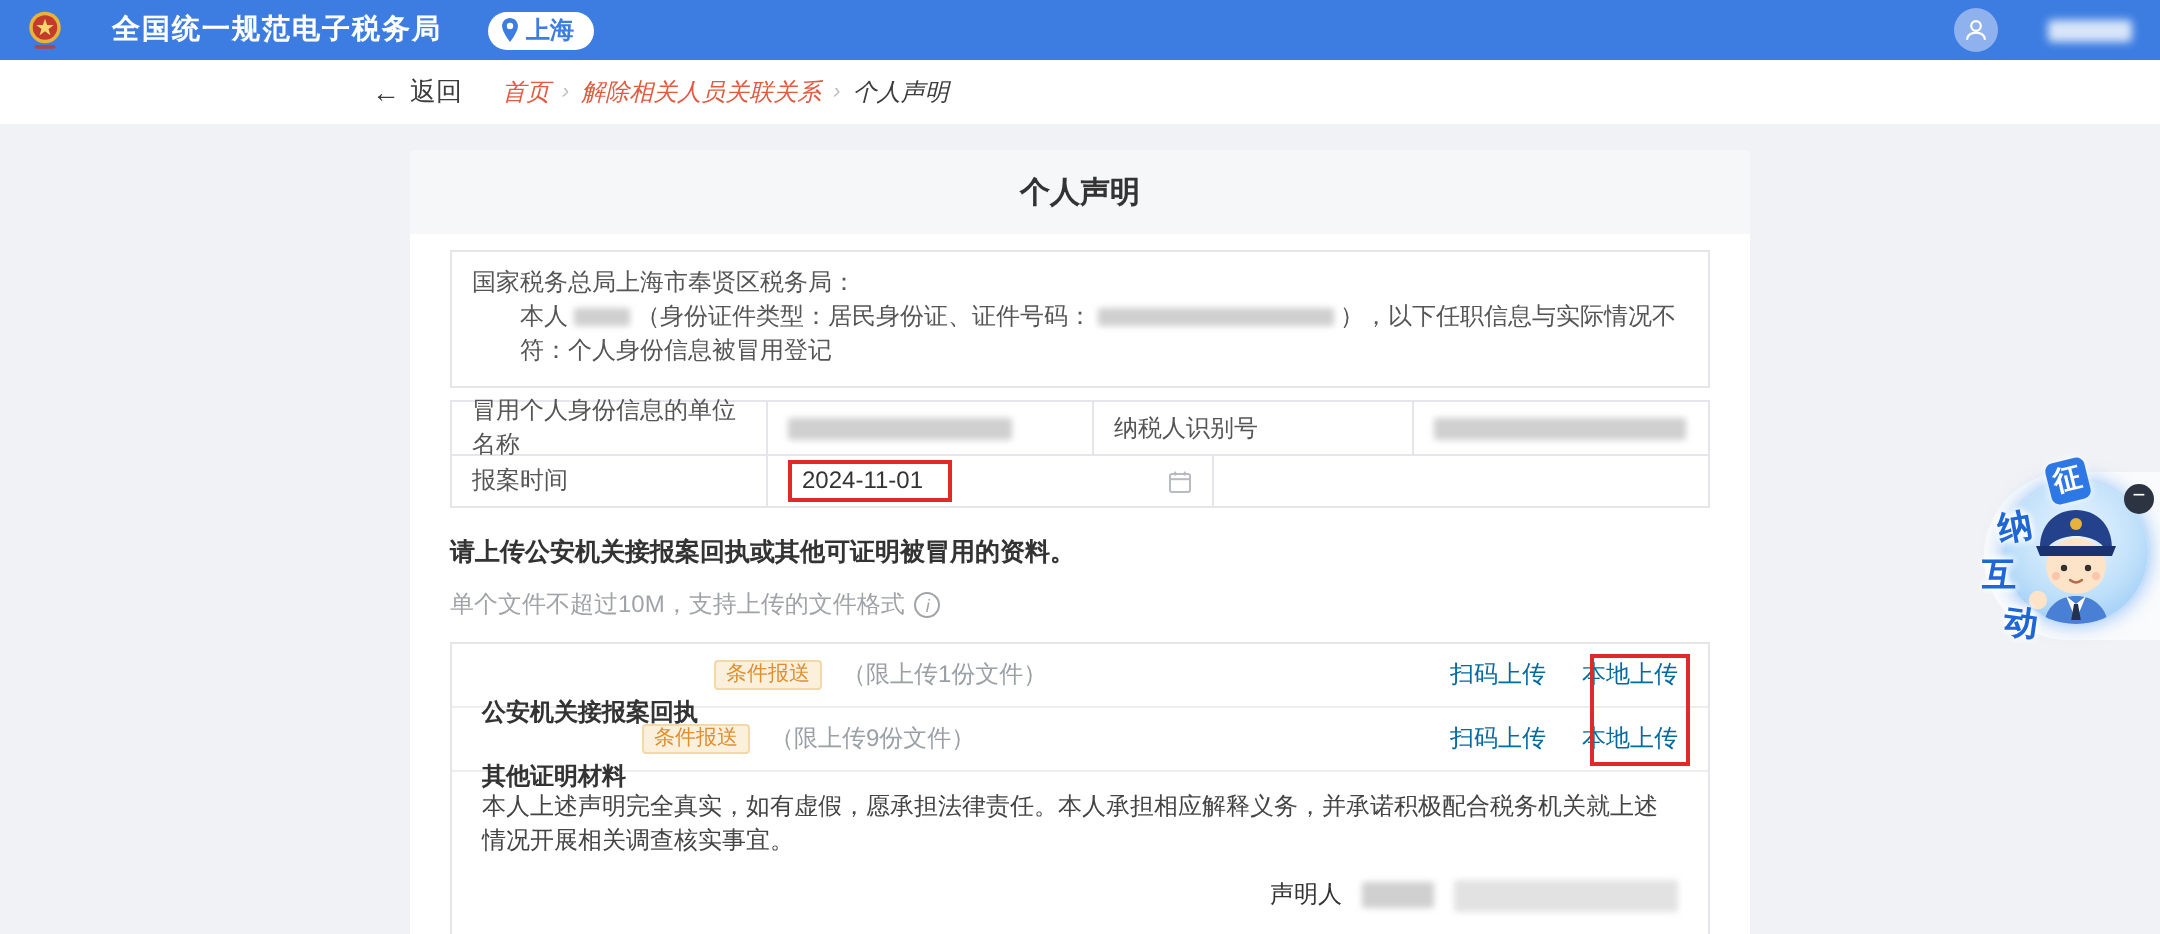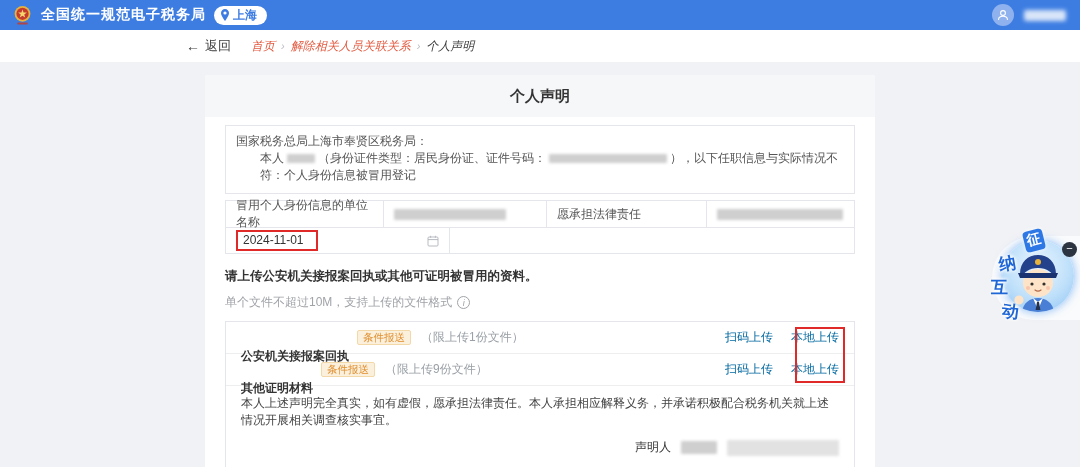--- a/index.html
+++ b/index.html
@@ -1,20 +1,20 @@
 <!DOCTYPE html>
 <html><head>
 <meta charset="utf-8">
 <style>
   * { margin:0; padding:0; box-sizing:border-box; }
   html,body { width:1080px; height:467px; overflow:hidden; }
   body { font-family:"Liberation Sans","DejaVu Sans",sans-serif; background:#F1F2F5; position:relative; }
 
   
-  .topbar { height:30px; background:#3D7DE2; display:flex; align-items:center; padding:0 14px 0 12px; gap:8px; }
+  .topbar { height:30px; background:#3D7DE2; display:flex; align-items:center; padding:0 14px 0 12px; gap:23px; }
   .logo { width:21px; height:21px; flex:0 0 auto; }
   .app-title { color:#fff; font-size:14px; font-weight:bold; letter-spacing:1px; white-space:nowrap; }
   .loc-pill { background:#ffffff; border-radius:10px; height:19px; padding:0 10px 0 6px; display:flex; align-items:center; gap:3px; color:#3D7DE2; font-size:12px; font-weight:bold; cursor:pointer; }
   .loc-pill svg { width:10px; height:12px; }
   .topbar-spacer { flex:1; }
   .avatar { width:22px; height:22px; border-radius:50%; background:#8FB2EE; display:flex; align-items:center; justify-content:center; cursor:pointer; }
   .avatar svg { width:14px; height:14px; }
   .user-blur { width:42px; height:11px; background:rgba(255,255,255,.8); border-radius:2px; filter:blur(2px); margin-left:2px; }
 
   
@@ -134,26 +134,27 @@
           <span>本人</span><span class="blur blur-name"></span><span>（身份证件类型：居民身份证、证件号码：</span><span class="blur blur-idno"></span><span>），以下任职信息与实际情况不符：个人身份信息被冒用登记</span>
         </div>
       </div>
 
       <div class="form-table">
         <div class="ft-row">
           <div class="ft-cell c-label1">冒用个人身份信息的单位名称</div>
           <div class="ft-cell c-value1">
               <span class="blur blur-unit"></span>
             </div>
-          <div class="ft-cell c-label2">愿承担法律责任</div>
+          <div class="ft-cell c-label2">纳税人识别号</div>
           <div class="ft-cell c-value2">
               <span class="blur blur-tin"></span>
             </div>
         </div>
         <div class="ft-row">
+          <div class="ft-cell c-label1">报案时间</div>
           <div class="ft-cell c-date">
             <span class="date-annotated">2024-11-01</span>
             <span class="cal-icon">
               <svg width="12" height="12" viewBox="0 0 12 12">
                   <rect x="1" y="2" width="10" height="9" rx="1" fill="none" stroke="#b7bbc2" stroke-width="1"></rect>
                   <line x1="1" y1="4.6" x2="11" y2="4.6" stroke="#b7bbc2" stroke-width="1"></line>
                   <line x1="3.6" y1="0.8" x2="3.6" y2="2.8" stroke="#b7bbc2" stroke-width="1"></line>
                   <line x1="8.4" y1="0.8" x2="8.4" y2="2.8" stroke="#b7bbc2" stroke-width="1"></line>
                 </svg>
             </span>

